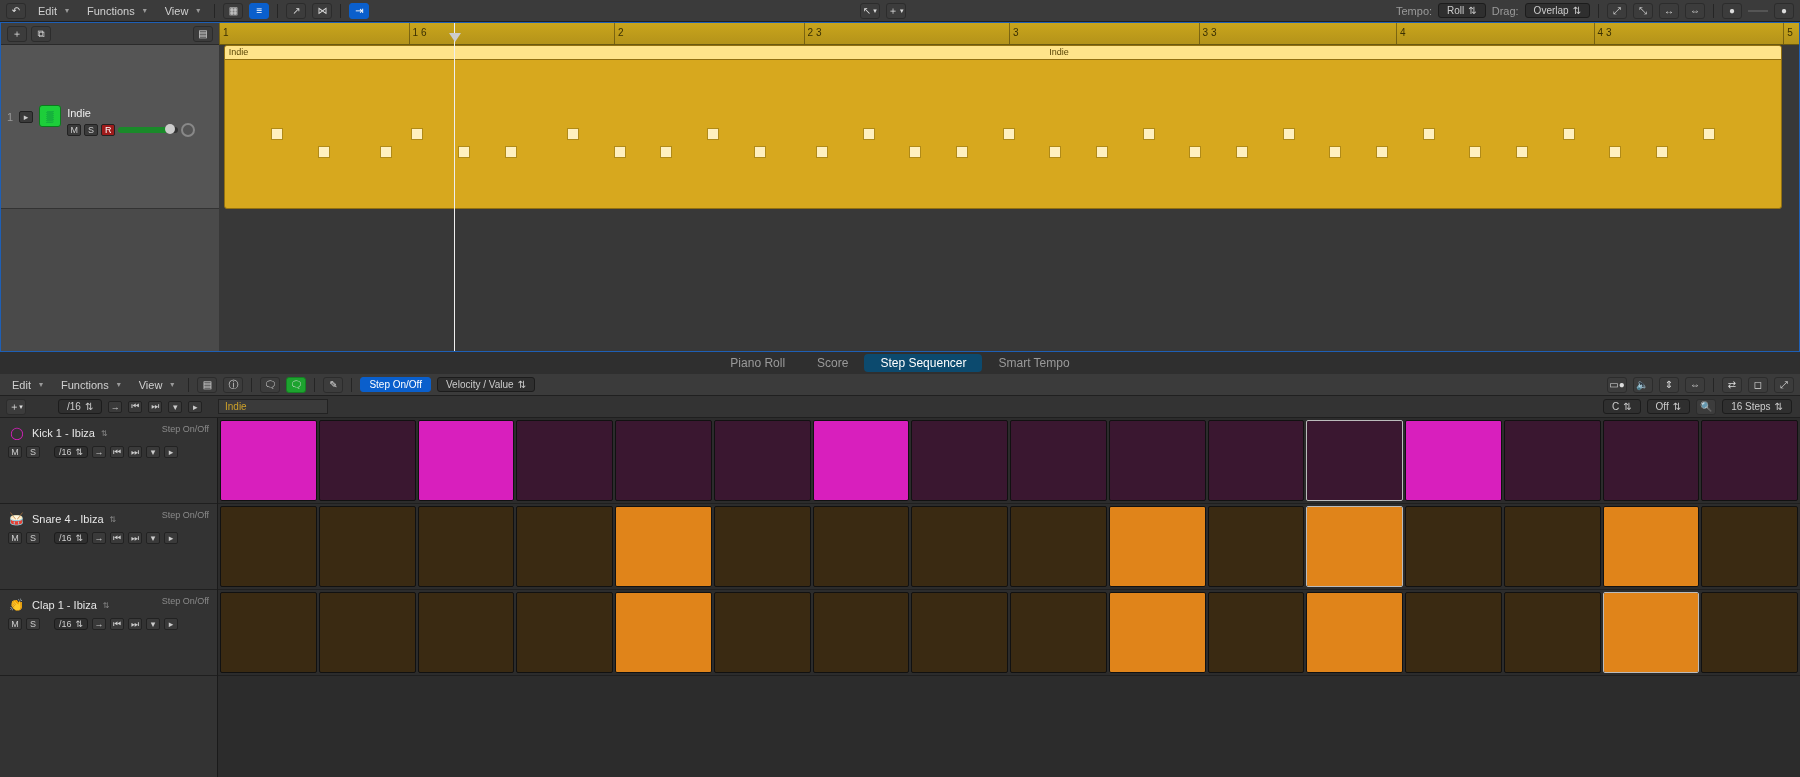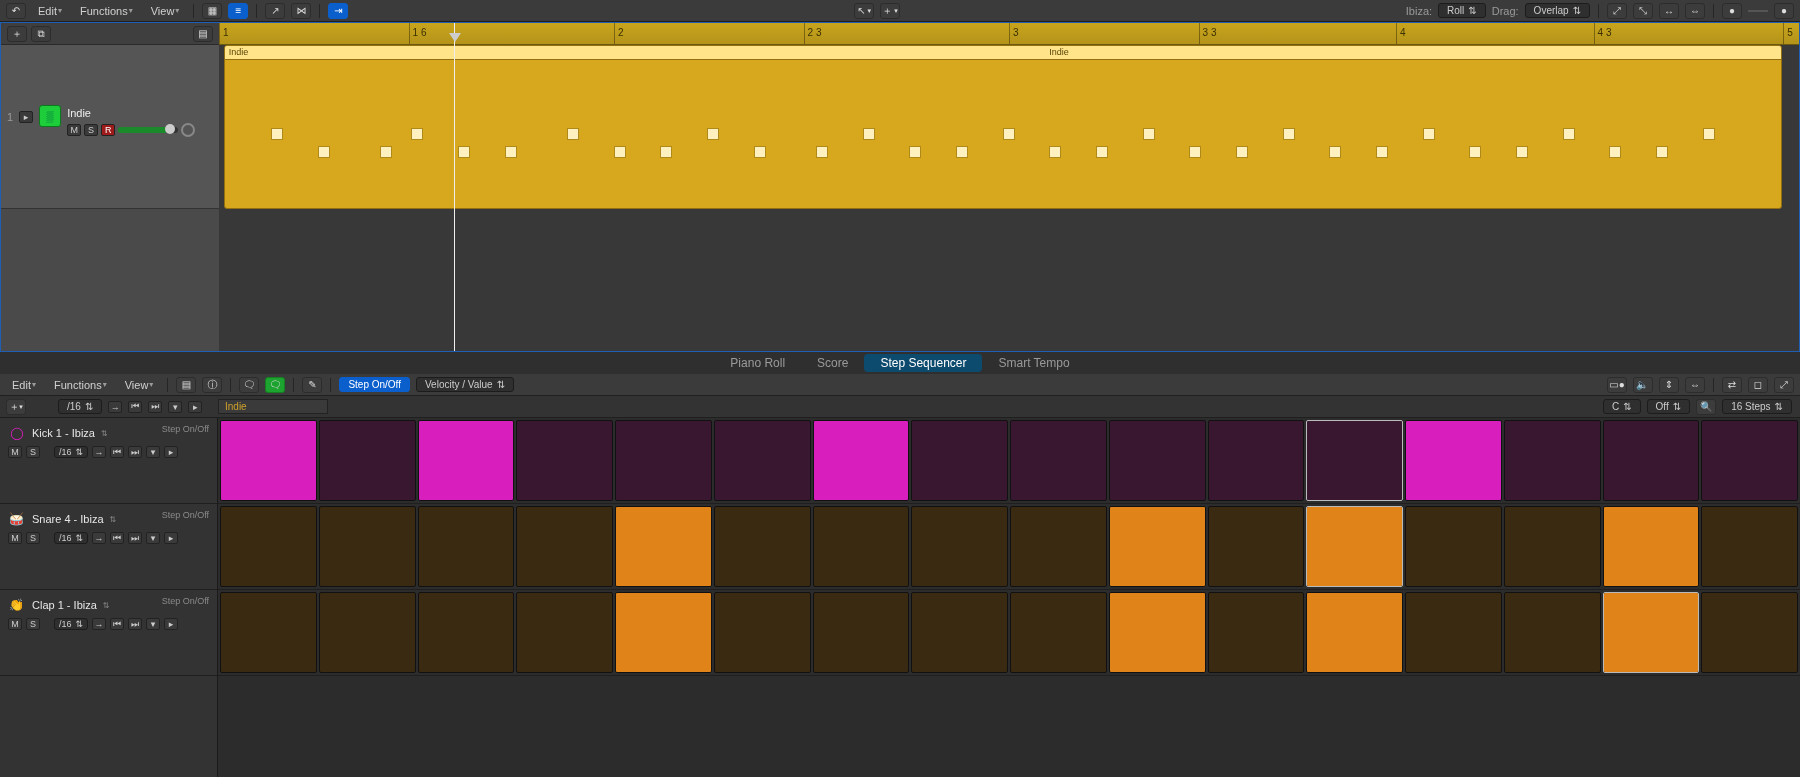--- a/index.html
+++ b/index.html
@@ -1,20 +1,20 @@
 <!DOCTYPE html>
 <html><head>
 <meta charset="utf-8">
 <style>
 * { margin: 0; padding: 0; box-sizing: border-box; font-family: -apple-system, "Helvetica Neue", Arial, sans-serif; }
 html, body { width: 1800px; height: 777px; background: #2a2a2a; color: #ccc; font-size: 11px; overflow: hidden; }
 
 
 .toolbar { display: flex; align-items: center; gap: 6px; padding: 2px 6px; background: #3b3b3b; border-bottom: 1px solid #202020; height: 22px; }
-.menu-item { padding: 0 6px; color: #d0d0d0; cursor: default; display: inline-flex; align-items: center; gap: 1px; font-size: 11px; }
+.menu-item { padding: 0 6px; color: #d0d0d0; cursor: default; display: inline-flex; align-items: center; gap: 8px; font-size: 11px; }
 .menu-item .caret { font-size: 8px; color: #9a9a9a; }
 .sep { width: 1px; height: 14px; background: #252525; margin: 0 2px; }
 .btn { display: inline-flex; align-items: center; justify-content: center; width: 20px; height: 16px; background: #505050; border: 1px solid #2c2c2c; border-radius: 3px; color: #ddd; font-size: 10px; }
 .btn.active { background: #0a5fcc; border-color: #0a5fcc; color: #fff; }
 .btn.green { background: #1da32f; border-color: #148022; }
 .btn.dark  { background: #3c3c3c; }
 .label-dim { color: #9a9a9a; font-size: 11px; }
 
 
 #arrange { display: flex; height: 330px; border: 1px solid #1e5fb5; }
@@ -104,21 +104,21 @@
   <span class="sep"></span>
   <span class="btn active">⇥</span>
 
   <span class="spacer"></span>
 
   <span class="btn dark">↖<span class="caret" style="font-size:7px;margin-left:2px">▾</span></span>
   <span class="btn dark">＋<span class="caret" style="font-size:7px;margin-left:2px">▾</span></span>
 
   <span class="spacer"></span>
 
-  <span class="label-dim">Ibiza:</span>
+  <span class="label-dim">Tempo:</span>
   <span class="select-like">
       <span>Roll</span>
       <span class="caret">⇅</span>
     </span>
   <span class="label-dim">Drag:</span>
   <span class="select-like">
       <span>Overlap</span>
       <span class="caret">⇅</span>
     </span>
   <span class="sep"></span>

